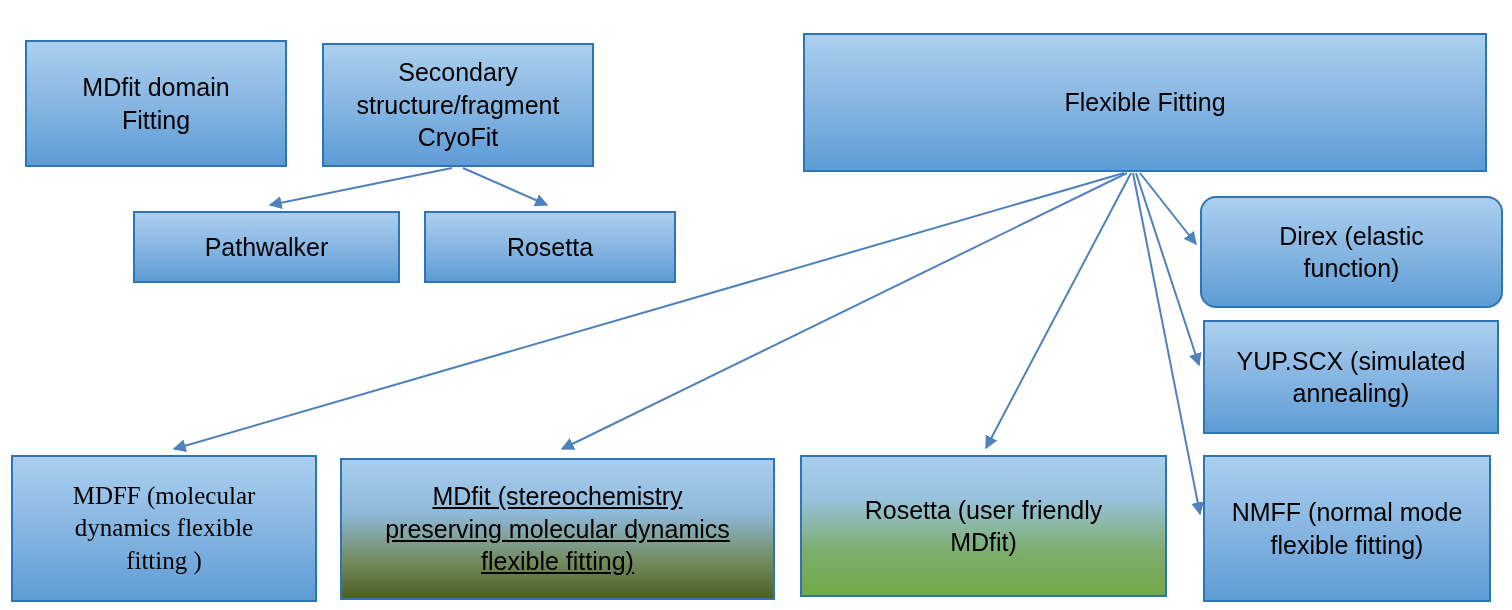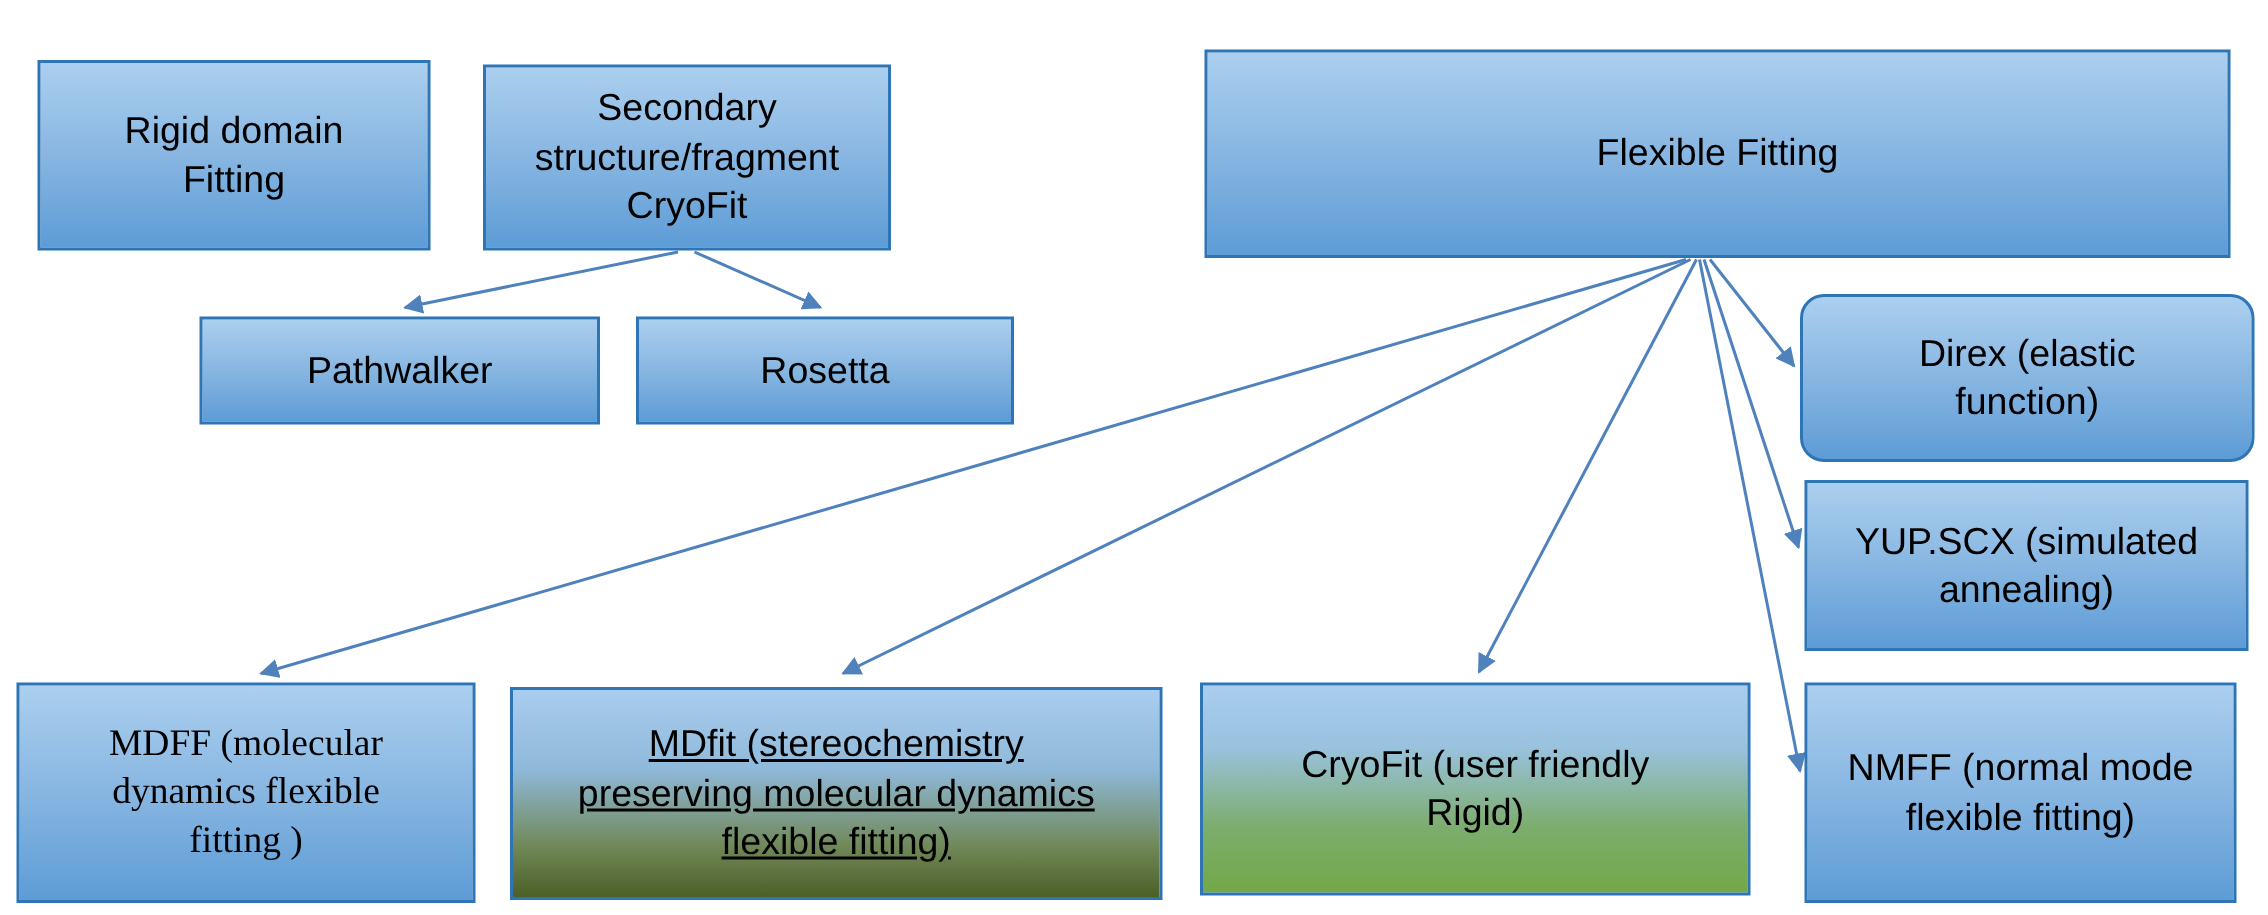--- a/index.html
+++ b/index.html
@@ -72,21 +72,21 @@
     <line x1="463" y1="168" x2="547" y2="205" marker-end="url(#arrowhead)"></line>
     <line x1="1124" y1="173" x2="174" y2="449" marker-end="url(#arrowhead)"></line>
     <line x1="1127" y1="173" x2="562" y2="449" marker-end="url(#arrowhead)"></line>
     <line x1="1131" y1="173" x2="986" y2="448" marker-end="url(#arrowhead)"></line>
     <line x1="1140" y1="173" x2="1196" y2="244" marker-end="url(#arrowhead)"></line>
     <line x1="1136" y1="173" x2="1199" y2="365" marker-end="url(#arrowhead)"></line>
     <line x1="1133" y1="173" x2="1200" y2="514" marker-end="url(#arrowhead)"></line>
   </svg>
 
   <div class="node" id="n-rigid">
-    <span>Rigid domain Fitting</span>
+    <span>MDfit domain Fitting</span>
   </div>
 
   <div class="node" id="n-secondary">
     <span>Secondary structure/fragment CryoFit</span>
   </div>
 
   <div class="node" id="n-flexible">
     <span>Flexible Fitting</span>
   </div>
 
@@ -108,20 +108,20 @@
 
   <div class="node" id="n-mdff">
     <span>MDFF (molecular dynamics flexible fitting )</span>
   </div>
 
   <div class="node g-olive" id="n-mdfit">
     <span>MDfit (stereochemistry preserving molecular dynamics flexible fitting)</span>
   </div>
 
   <div class="node g-green" id="n-cryofit">
-    <span>CryoFit (user friendly Rigid)</span>
+    <span>Rosetta (user friendly MDfit)</span>
   </div>
 
   <div class="node" id="n-nmff">
     <span>NMFF (normal mode flexible fitting)</span>
   </div>
 
 </div>
 
 </body></html>

